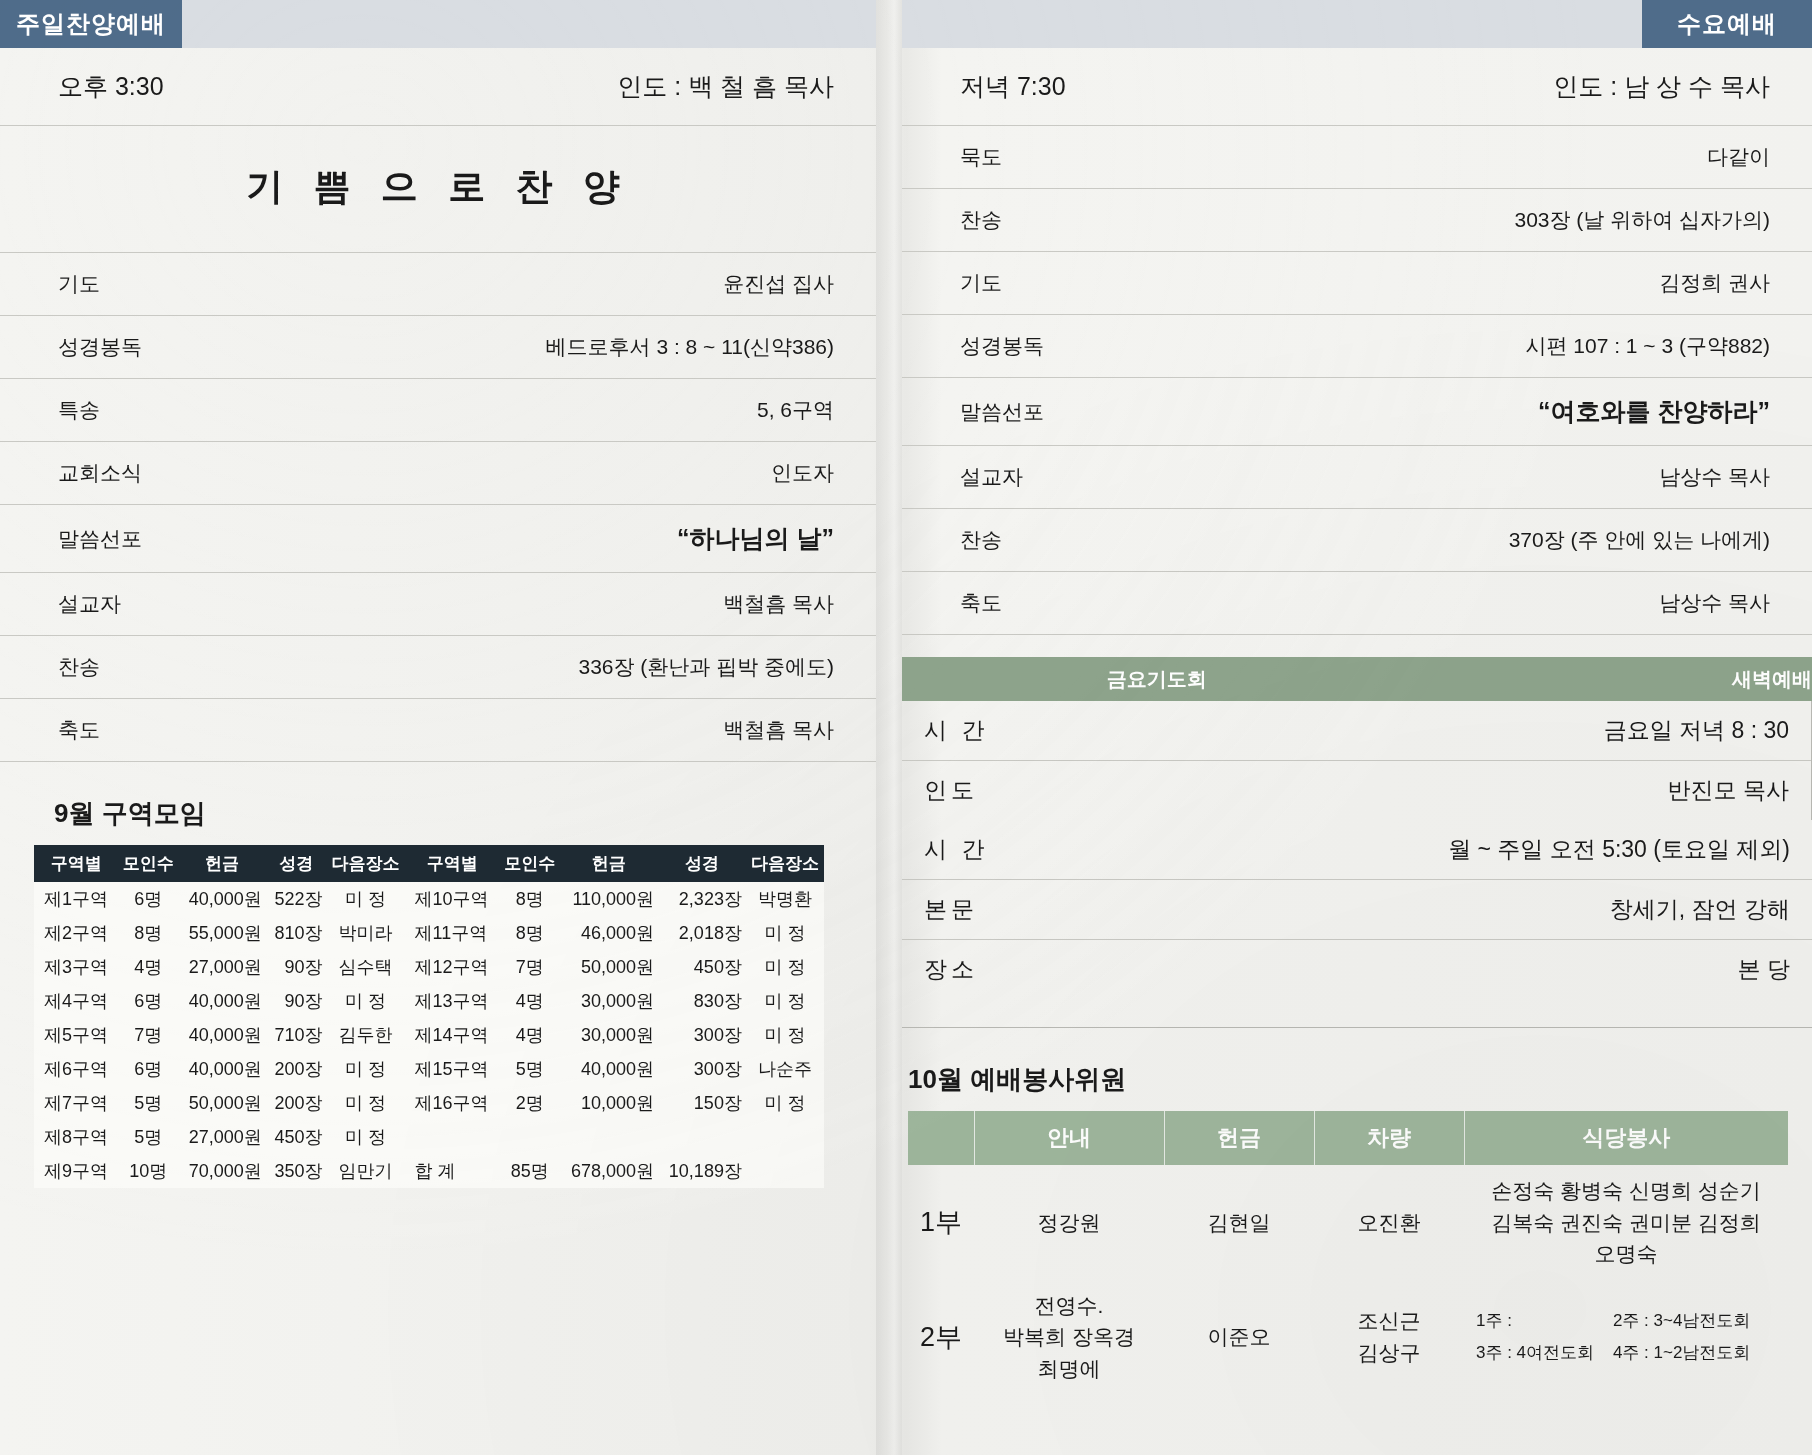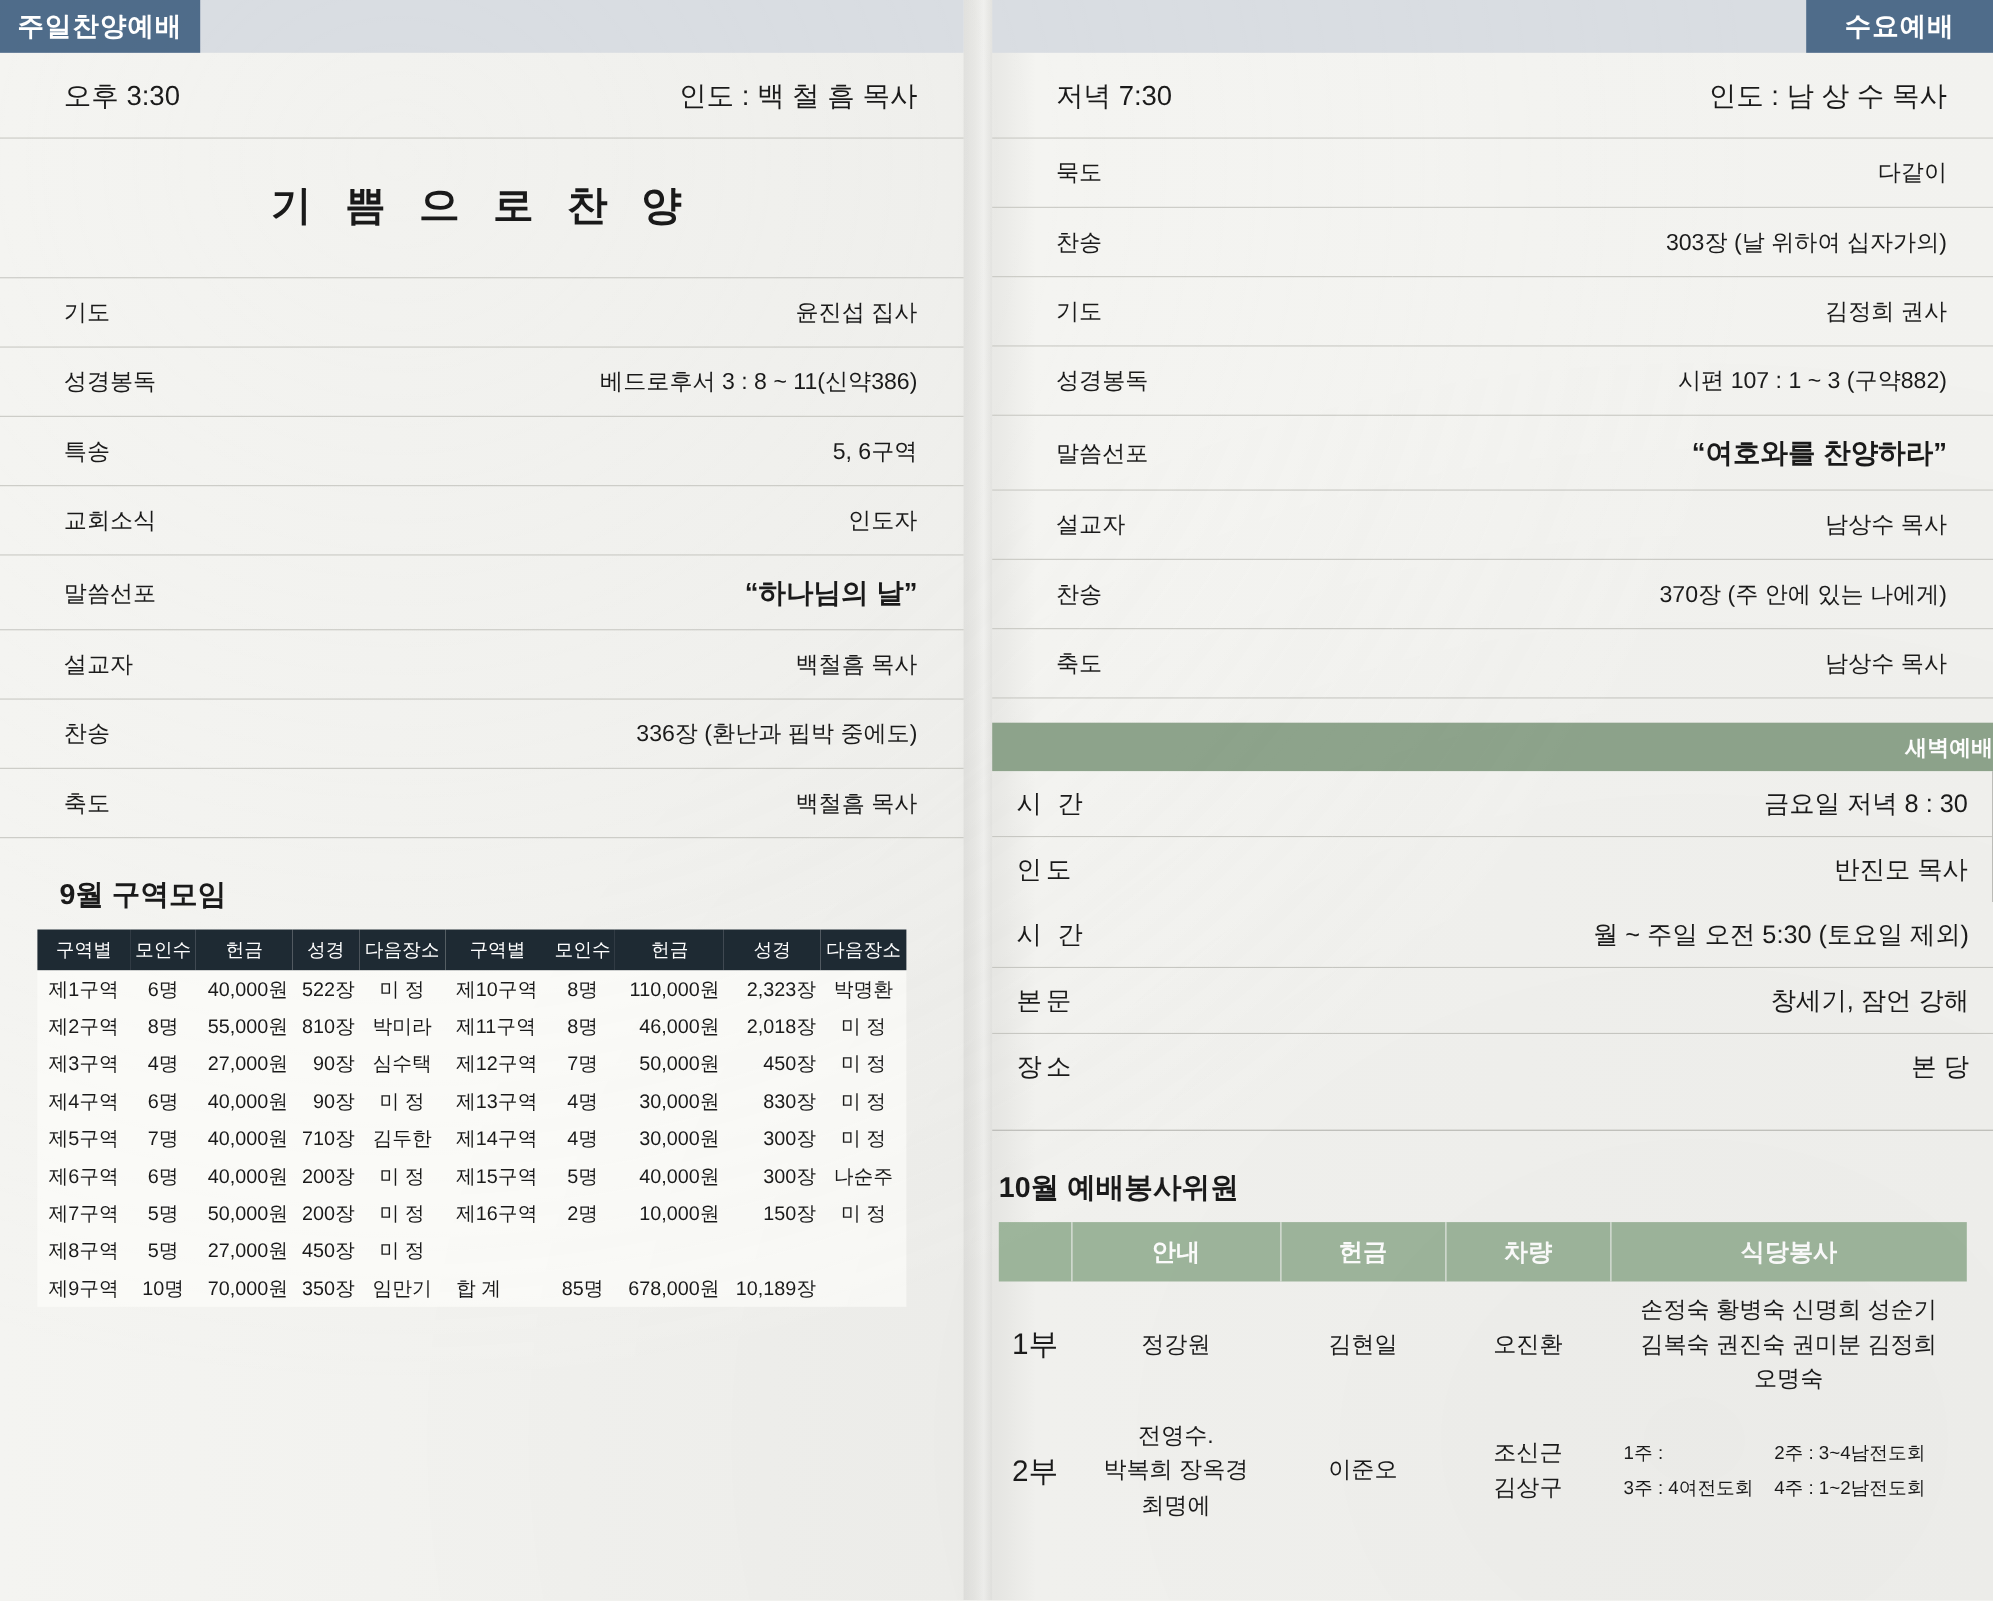--- a/index.html
+++ b/index.html
@@ -103,21 +103,21 @@
   .district {
     margin: 0 0 0 34px;
     width: 790px;
     border-collapse: collapse;
     background: #fafaf7;
   }
   .district thead th {
     background: #1e2a33;
     color: #fff;
     font-size: 17px;
-    font-weight: normal;
+    font-weight: bold;
     padding: 7px 2px;
     white-space: nowrap;
   }
   .district td {
     font-size: 18px;
     padding: 5px 4px;
     white-space: nowrap;
   }
   .district td.c { text-align: center; }
   .district td.r { text-align: right; }
@@ -385,20 +385,21 @@
         <td class="value">370장 (주 안에 있는 나에게)</td>
       </tr>
       <tr>
         <td class="label">축도</td>
         <td class="value">남상수 목사</td>
       </tr>
     </tbody>
       </table>
 
     <div class="greenbar">
+      <div class="g1">금요기도회</div>
       <div class="g2">새벽예배</div>
     </div>
 
     <div class="twocol">
       <div class="left">
         <table class="minitable">
           <tbody>
               <tr>
             <td class="lab">시 간</td>
             <td class="val">금요일  저녁 8 : 30</td>

